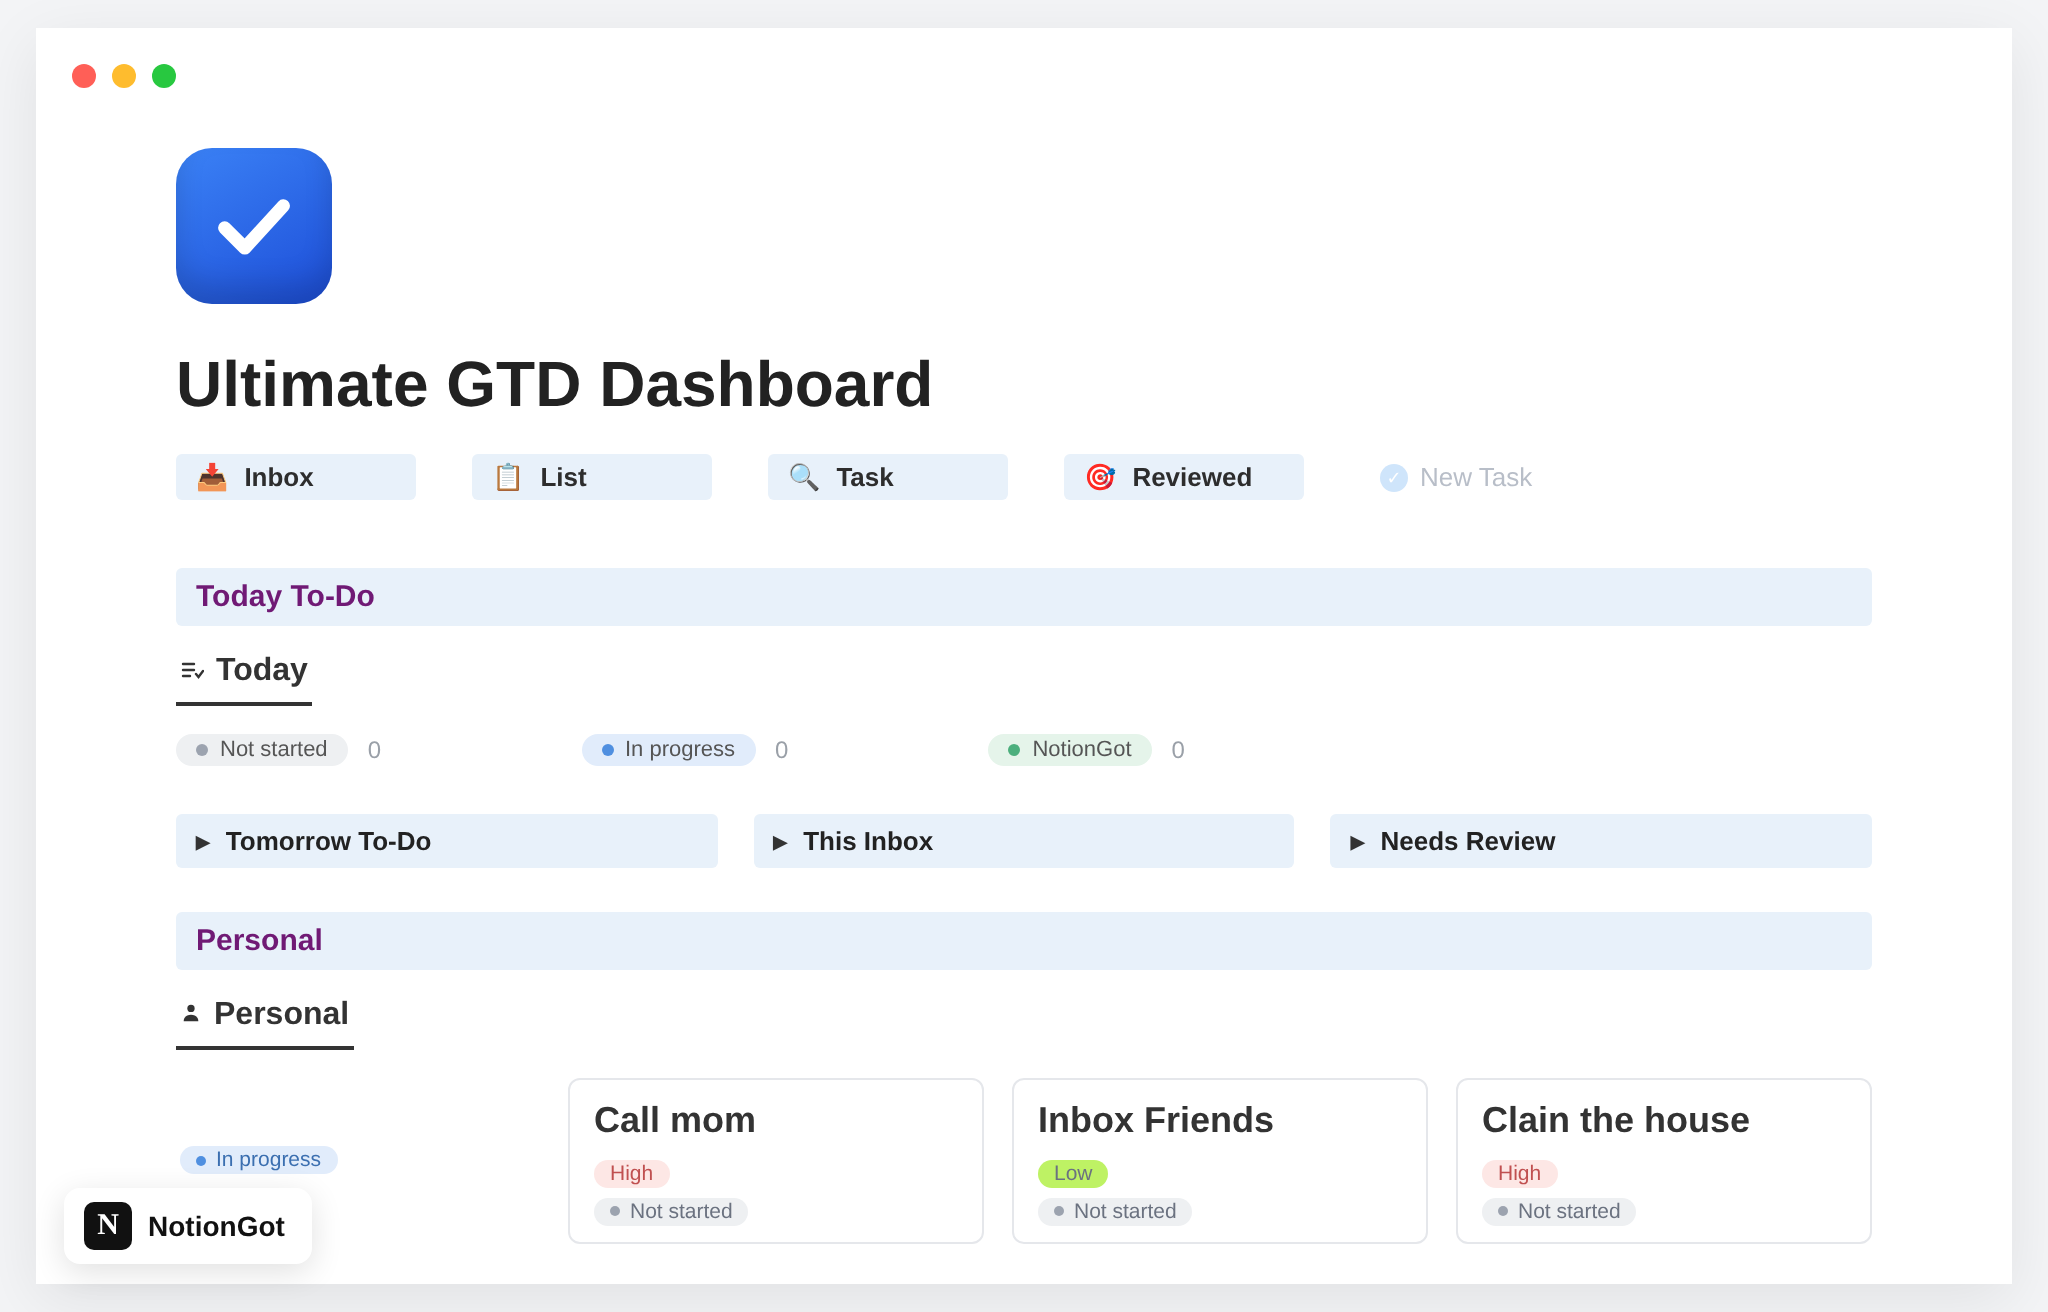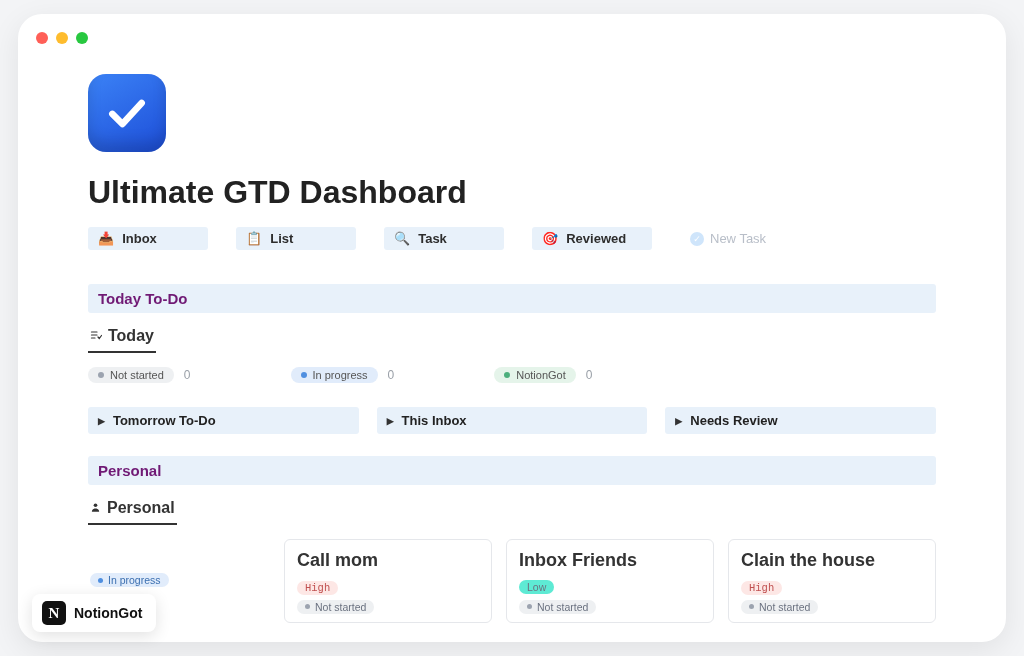--- a/index.html
+++ b/index.html
@@ -8,21 +8,21 @@
     background: #f3f4f6;
     width: 1024px;
     height: 656px;
     overflow: hidden;
     position: relative;
   }
   .window {
     position: absolute;
     top: 14px; left: 18px; right: 18px; bottom: 14px;
     background: #ffffff;
-    border-radius: 24px;
+    border-radius: 0;
     box-shadow: 0 8px 30px rgba(0,0,0,0.08);
     overflow: hidden;
     padding-bottom: 10px;
   }
   .traffic-lights {
     position: absolute;
     top: 18px; left: 18px;
     display: flex; gap: 8px;
   }
   .tl { width: 12px; height: 12px; border-radius: 50%; }
@@ -161,22 +161,22 @@
     cursor: pointer;
   }
   .card .ctitle { font-size: 18px; font-weight: 600; color: #333; margin-bottom: 6px; }
   .tag {
     display: inline-flex; align-items: center; gap: 5px;
     padding: 1px 8px;
     border-radius: 9px;
     font-size: 10.5px;
     margin-top: 2px;
   }
-  .tag-high { background: #fde7e5; color: #c05050; font-family: Liberation Mono, monospace; }
-  .tag-low { background: #5eead4; color: #6b7280; }
+  .tag-high { background: #fde7e5; color: #c05050; }
+  .tag-low { background: #bef264; color: #6b7280; }
   .tag-status { background: #eef0f2; color: #6b7280; }
   .tag-status .dot { width: 5px; height: 5px; border-radius: 50%; background: #9ca3af; display: inline-block; }
   .tag-prog { background: #e1ecfb; color: #3b6fb0; }
   .tag-prog .dot { width: 5px; height: 5px; border-radius: 50%; background: #4f8fe0; display: inline-block; }
 
   .card-cut {
     flex: 1;
     background: #fff;
     min-height: 60px;
     position: relative;

